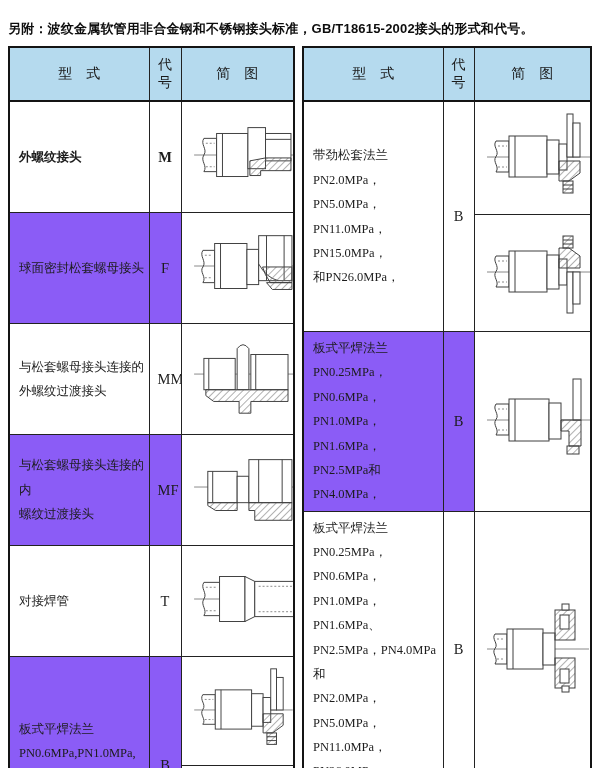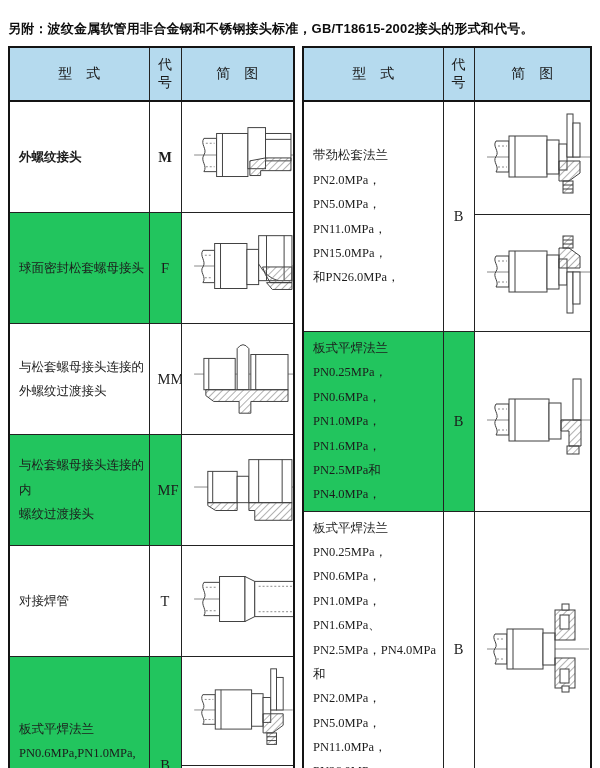--- a/index.html
+++ b/index.html
@@ -9,21 +9,21 @@
   .tables{display:flex;gap:7px;align-items:flex-start;}
   table{border-collapse:collapse;table-layout:fixed;border:2px solid #141414;background:#fff;}
   th,td{border:1px solid #222;padding:8px;overflow:hidden;}
   thead th{height:32px;background:#b5daee;border-bottom:2px solid #141414;
            font-family:"Liberation Serif",serif;font-weight:normal;font-size:14px;color:#1a1a1a;}
   .type-cell{font-family:"Liberation Serif",serif;font-size:12.5px;line-height:1.95;
              padding:4px 4px 4px 9px;white-space:pre-line;vertical-align:middle;color:#1c1c1c;}
   .code-cell{font-family:"Liberation Serif",serif;font-size:14.5px;text-align:center;
              vertical-align:middle;color:#1c1c1c;}
   .diagram-cell{text-align:center;vertical-align:middle;background:#fff;}
-  .shaded{background:#22c55e;}
+  .shaded{background:#8b5cf6;}
   .diag .ln{fill:none;stroke:#3f3f3f;stroke-width:1;}
   .diag .wh{fill:#fff;stroke:#3f3f3f;stroke-width:1;}
   .diag .ht{fill:url(#hch);stroke:#3f3f3f;stroke-width:1;}
   .diag .cl{fill:none;stroke:#6a6a6a;stroke-width:0.8;}
   .diag .dsh{fill:none;stroke:#6a6a6a;stroke-width:0.8;stroke-dasharray:2 2;}
   .hidden-defs{position:absolute;width:0;height:0;}
 </style>
 </head>
 <body>
 

